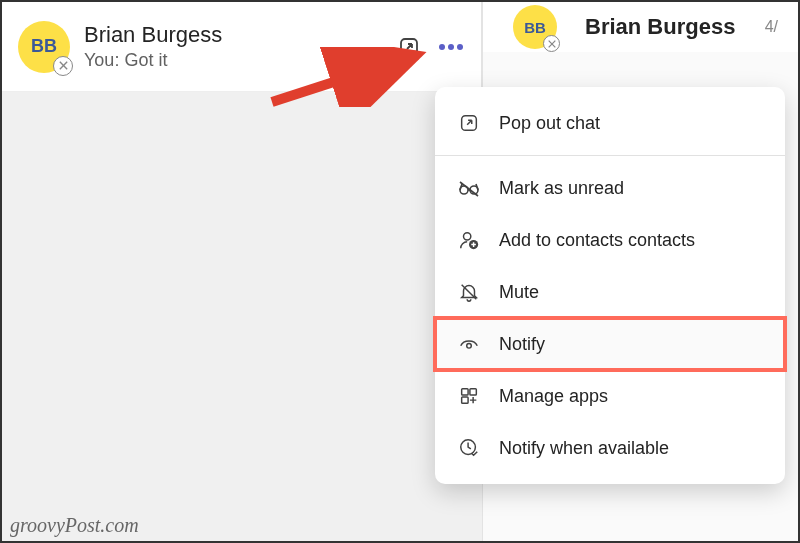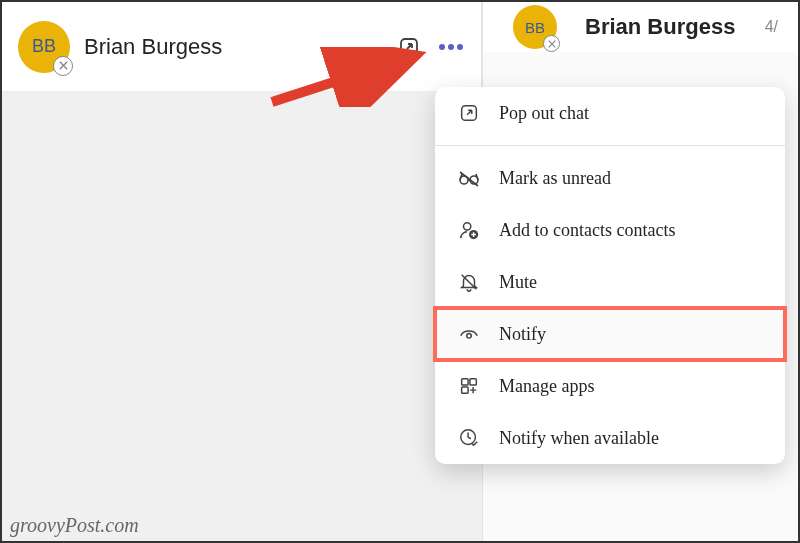--- a/index.html
+++ b/index.html
@@ -33,26 +33,26 @@
       position: relative;
       width: 52px;
       height: 52px;
       margin-right: 14px;
       flex-shrink: 0;
     }
     .avatar-circle {
       width: 52px;
       height: 52px;
       border-radius: 50%;
-      background: #eab308;
+      background: #fde047;
       color: #3b5998;
       display: flex;
       align-items: center;
       justify-content: center;
-      font-weight: 400;
+      font-weight: 700;
       font-size: 18px;
     }
     .presence {
       position: absolute;
       right: -3px;
       bottom: -3px;
       width: 20px;
       height: 20px;
       border-radius: 50%;
       background: #fff;
@@ -127,23 +127,22 @@
     }
 
     .context-menu {
       position: absolute;
       left: 433px;
       top: 85px;
       width: 350px;
       background: #fff;
       border-radius: 10px;
       box-shadow: 0 8px 24px rgba(0,0,0,0.18);
-      padding: 0 0;
+      padding: 10px 0;
       z-index: 10;
-      font-family: Liberation Serif, serif;
     }
     .menu-item {
       display: flex;
       align-items: center;
       padding: 14px 22px;
       font-size: 18px;
       color: #242424;
       cursor: pointer;
       gap: 18px;
     }
@@ -196,20 +195,21 @@
       <div class="avatar-circle">BB</div>
       <div class="presence">
         <svg width="11" height="11" viewBox="0 0 12 12">
             <line x1="2" y1="2" x2="10" y2="10" stroke="#888" stroke-width="1.5"></line>
             <line x1="10" y1="2" x2="2" y2="10" stroke="#888" stroke-width="1.5"></line>
           </svg>
       </div>
     </div>
     <div class="chat-info">
       <div class="chat-name">Brian Burgess</div>
+      <div class="chat-preview">You: Got it</div>
     </div>
     <div class="chat-actions">
       <div class="popout-btn">
         <svg width="24" height="24" viewBox="0 0 24 24" fill="none" stroke="currentColor" stroke-width="1.8">
           <rect x="4" y="4" width="16" height="16" rx="4"></rect>
           <path d="M10 14 L15 9 M15 9 H11 M15 9 V13"></path>
         </svg>
       </div>
       <div class="more-btn">
         <svg width="26" height="8" viewBox="0 0 26 8">

